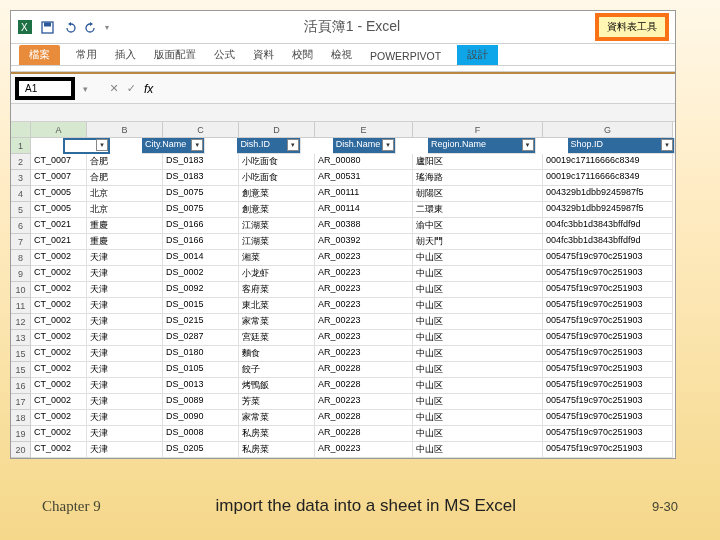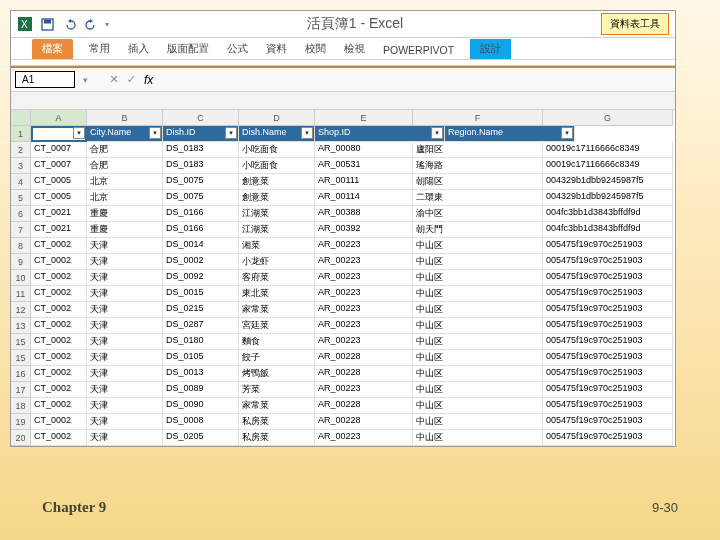--- a/index.html
+++ b/index.html
@@ -22,48 +22,48 @@
   .qat {
     display: flex;
     align-items: center;
     padding: 2px 6px;
     gap: 6px;
     border-bottom: 1px solid #d0d0d0;
     background: #fff;
   }
   .qat .icon { width: 16px; height: 16px; display: flex; align-items: center; justify-content: center; }
   .qat .title { flex: 1; text-align: center; font-size: 14px; color: #555; }
-  .qat .tabtools { background: #fff6b3; padding: 3px 8px; font-size: 10px; border: 1px solid #f97316; }
+  .qat .tabtools { background: #fff6b3; padding: 3px 8px; font-size: 10px; border: 4px solid #f97316; }
   
   .ribbon-tabs {
     display: flex;
     align-items: flex-end;
     gap: 14px;
-    padding: 0 21px;
+    padding: 0 8px;
     background: #fff;
     height: 22px;
     border-bottom: 1px solid #d0d0d0;
   }
   .ribbon-tabs .tab { font-size: 10.5px; color: #444; padding: 3px 2px; cursor: pointer; }
   .ribbon-tabs .file { background: #e88c3c; color: #fff; padding: 3px 10px; border-radius: 2px 2px 0 0; }
   .ribbon-tabs .tools { background: #0ea5e9; padding: 3px 10px; text-align: right; }
   .ribbon-bar {
     height: 6px; background:#fff; border-bottom:1px solid #d0d0d0;
   }
   
   .formula-row {
     display: flex;
     align-items: center;
     gap: 8px;
     background: #f9f9f9;
     padding: 3px 4px;
     border-bottom: 1px solid #d0d0d0;
   }
   .name-box {
-    border: 1px solid #000000; background: #fff; padding: 2px 6px; font-size: 10px; width: 60px;
+    border: 4px solid #000000; background: #fff; padding: 2px 6px; font-size: 10px; width: 60px;
   }
   .fx-sep { color:#888; font-size:11px; }
   .fx-mark { font-style: italic; font-family: Liberation Sans, sans-serif; font-size:12px; }
   .fx-input { flex:1; border:none; background:transparent; font-size:10px; padding:2px; outline:none; }
   .spacer-row { height: 18px; background:#f3f3f3; border-bottom:1px solid #d0d0d0; }
   
   .grid-wrap { display:flex; }
   .rowhdr-col { display:flex; flex-direction:column; }
   .corner, .colhdr, .rowhdr {
     background: #f0f0f0; border-right:1px solid #ccc; border-bottom:1px solid #ccc;
@@ -74,39 +74,39 @@
   .corner.sel, .rowhdr.sel, .colhdr.sel { background:#d7e8d0; }
   .grid-cols { flex:1; overflow:hidden; }
   .colhdr-row { display:flex; }
   .colhdr { height:16px; }
   .grid-body .row { display:flex; }
   .cell {
     height:16px; border-right:1px solid #e0e0e0; border-bottom:1px solid #e0e0e0;
     font-size:9px; padding:1px 3px; white-space:nowrap; overflow:hidden;
   }
   .hdr-row .cell {
-    background:#2f6a9f; color:#fff; font-weight:500; position:relative;
+    background:#2f6a9f; color:#fff; font-weight:500; position:relative;margin-left:32px;
   }
   .hdr-row .cell .drop {
     position:absolute; right:1px; top:1px; width:12px; height:12px;
     background:#fff; border:1px solid #888; font-size:7px; display:flex;
     align-items:center; justify-content:center; color:#333;
   }
   .cell.sel { outline:2px solid #2f6a9f; outline-offset:-2px; background:#fff; }
   
   .cA { width:56px; } .cB { width:76px; } .cC { width:76px; }
   .cD { width:76px; } .cE { width:98px; } .cF { width:130px; } .cG { width:130px; }
   
   .slide-footer {
     position: absolute;
     bottom: 24px; left: 0; right: 0;
     display: flex; align-items: center; justify-content: space-between;
     padding: 0 42px;
   }
-  .slide-footer .chapter { font-family: Georgia, serif; font-size: 15px; color: #443; font-weight: bold; }
+  .slide-footer .chapter { font-family: Georgia, serif; font-size: 15px; color: #443; }
   .slide-footer .caption { font-family: Arial, sans-serif; font-size: 17px; color: #222; font-weight:400; }
   .slide-footer .pageno { font-family: Arial, sans-serif; font-size: 13px; color: #443; margin-left: 21px; }
   .underline-bar { height:2px; background:#b84; margin:0 0 0 0; }
 </style>
 </head>
 <body>
 
 <div class="excel-window">
 
   <div class="qat">
@@ -198,22 +198,22 @@
         <div class="colhdr cE">E</div>
         <div class="colhdr cF">F</div>
         <div class="colhdr cG">G</div>
       </div>
       <div class="grid-body" id="grid-body">
           <div class="row hdr-row">
             <div class="cell cA sel">City.ID<span class="drop">▾</span></div>
             <div class="cell cB">City.Name<span class="drop">▾</span></div>
             <div class="cell cC">Dish.ID<span class="drop">▾</span></div>
             <div class="cell cD">Dish.Name<span class="drop">▾</span></div>
+            <div class="cell cF">Region.Name<span class="drop">▾</span></div>
             <div class="cell cG">Shop.ID<span class="drop">▾</span></div>
-            <div class="cell cF">Region.Name<span class="drop">▾</span></div>
           </div>
           <div class="row">
             <div class="cell cA">CT_0007</div>
             <div class="cell cB">合肥</div>
             <div class="cell cC">DS_0183</div>
             <div class="cell cD">小吃面食</div>
             <div class="cell cE">AR_00080</div>
             <div class="cell cF">廬阳区</div>
             <div class="cell cG">00019c17116666c8349</div>
           </div>
@@ -379,14 +379,15 @@
             <div class="cell cF">中山区</div>
             <div class="cell cG">005475f19c970c251903</div>
           </div>
         </div>
     </div>
   </div>
 </div>
 
 <div class="slide-footer">
   <span class="chapter">Chapter 9</span>
+  <span class="caption">import the data into a sheet in MS Excel</span>
   <span class="pageno">9-30</span>
 </div>
 
 </body></html>

